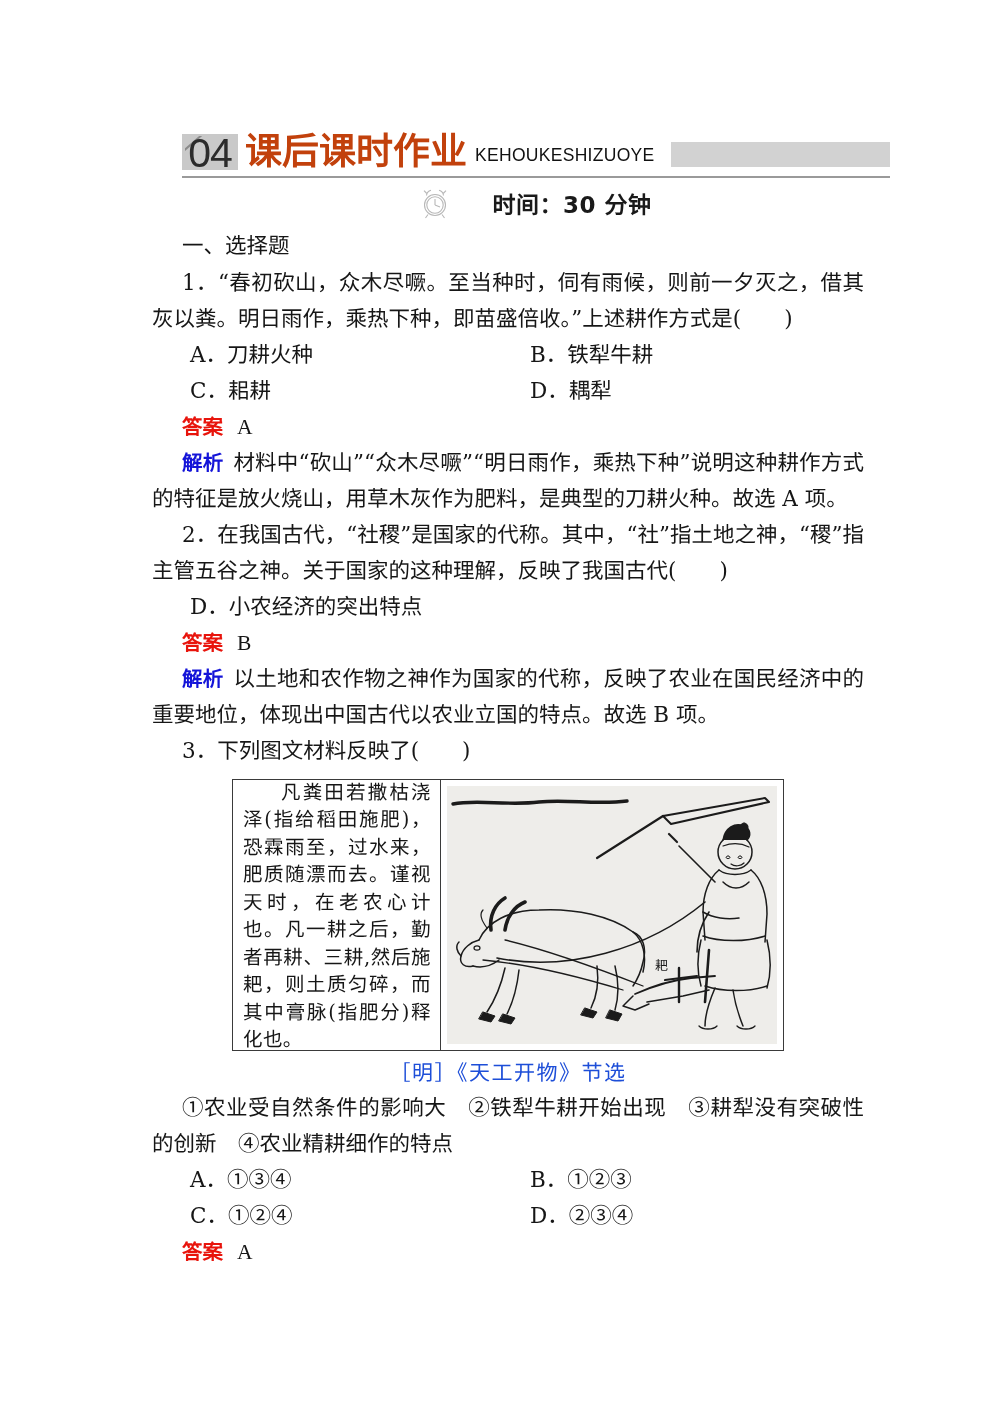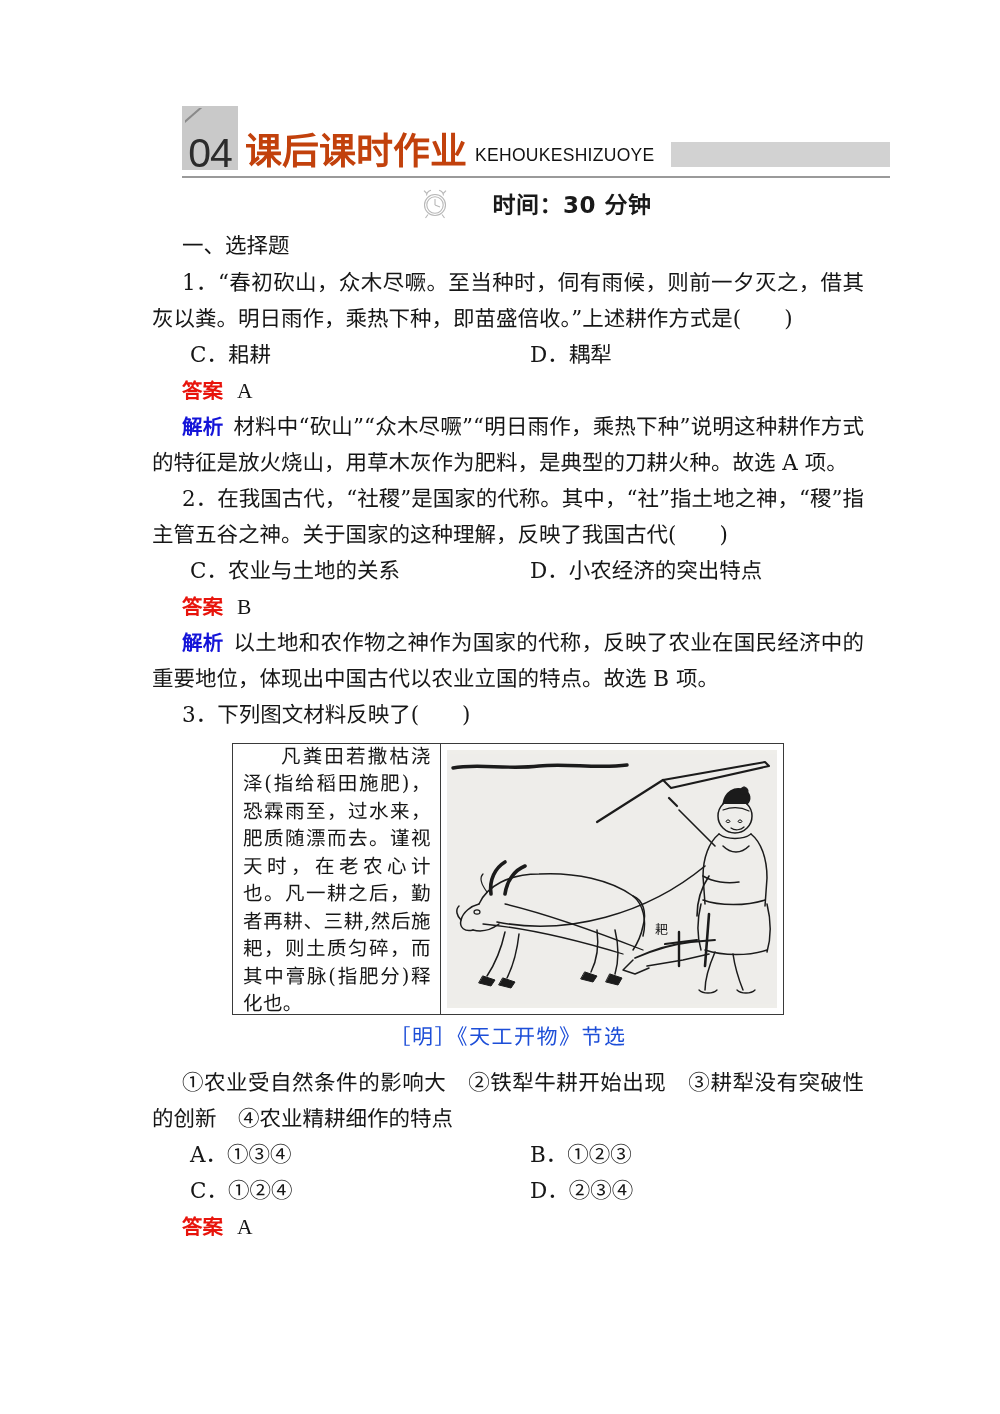--- a/index.html
+++ b/index.html
@@ -34,21 +34,21 @@
   }
   .hdr-row {
     display: flex;
     align-items: flex-end;
     height: 58px;
   }
   .num-badge {
     position: relative;
     background: #c9c9c9;
     width: 56px;
-    height: 64px;
+    height: 36px;
     display: flex;
     align-items: flex-end;
     justify-content: center;
     box-sizing: border-box;
   }
   .num-badge .num-text {
     font-family: "Liberation Sans", sans-serif;
     font-size: 41px;
     line-height: 40px;
     font-weight: 400;
@@ -189,21 +189,21 @@
     font-size: 21.5px;
     margin-left: 14px;
   }
   .exp-body {
     margin-left: 10px;
   }
 
   
   .figure-wrap {
     margin-top: 10px;
-    margin-bottom: 13px;
+    margin-bottom: 2px;
     display: flex;
     flex-direction: column;
     align-items: center;
     width: 712px;
   }
   .fig-box {
     width: 552px;
     height: 272px;
     border: 1.6px solid #3a3a3a;
     box-sizing: border-box;
@@ -285,35 +285,38 @@
     <span class="time-text">时间：30 分钟</span>
   </div>
 
   <div class="content">
 
     <p class="sec-title">一、选择题</p>
 
     <div>
       <p class="q-text">1．“春初砍山，众木尽噘。至当种时，伺有雨候，则前一夕灭之，借其灰以粪。明日雨作，乘热下种，即苗盛倍收。”上述耕作方式是(　　)</p>
       <p class="opts">
+        <span class="opt-a">A．刀耕火种</span>
+        <span class="opt-b">B．铁犁牛耕</span>
+      </p>
+      <p class="opts">
         <span class="opt-a">C．耜耕</span>
         <span class="opt-b">D．耦犁</span>
       </p>
       <p class="ans-line">
         <span class="lbl-ans">答案</span><span class="ans-val">A</span>
       </p>
       <p class="exp-line">
         <span class="lbl-exp">解析</span><span class="exp-body">材料中“砍山”“众木尽噘”“明日雨作，乘热下种”说明这种耕作方式的特征是放火烧山，用草木灰作为肥料，是典型的刀耕火种。故选 A 项。</span>
       </p>
     </div>
 
     <div>
       <p class="q-text">2．在我国古代，“社稷”是国家的代称。其中，“社”指土地之神，“稷”指主管五谷之神。关于国家的这种理解，反映了我国古代(　　)</p>
       <p class="opts">
-        <span class="opt-a">C．农业与土地的关系</span>
         <span class="opt-b">D．小农经济的突出特点</span>
       </p>
       <p class="ans-line">
         <span class="lbl-ans">答案</span><span class="ans-val">B</span>
       </p>
       <p class="exp-line">
         <span class="lbl-exp">解析</span><span class="exp-body">以土地和农作物之神作为国家的代称，反映了农业在国民经济中的重要地位，体现出中国古代以农业立国的特点。故选 B 项。</span>
       </p>
     </div>
 

